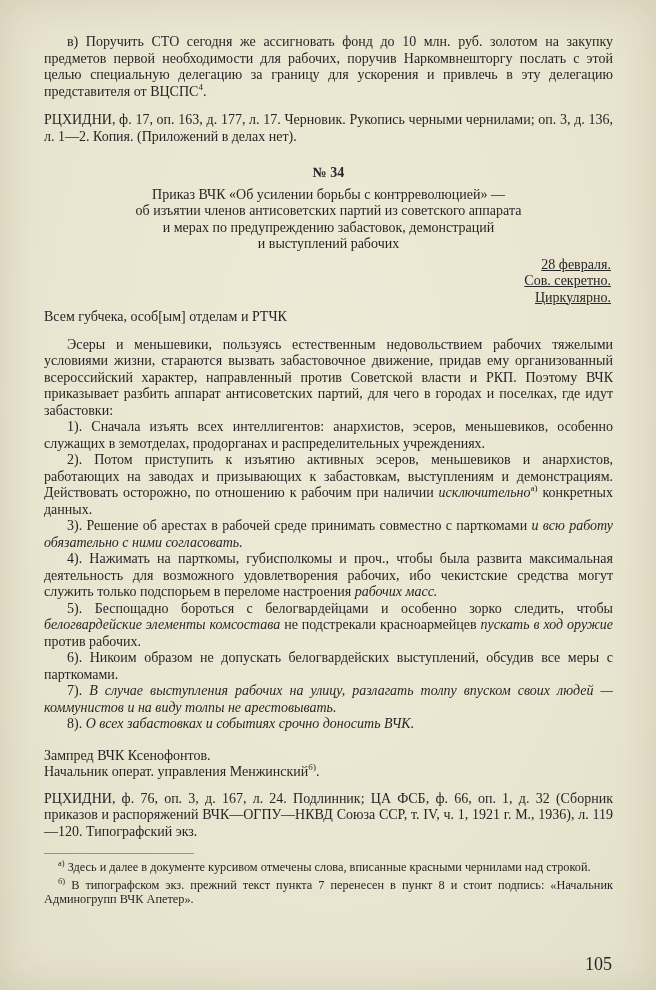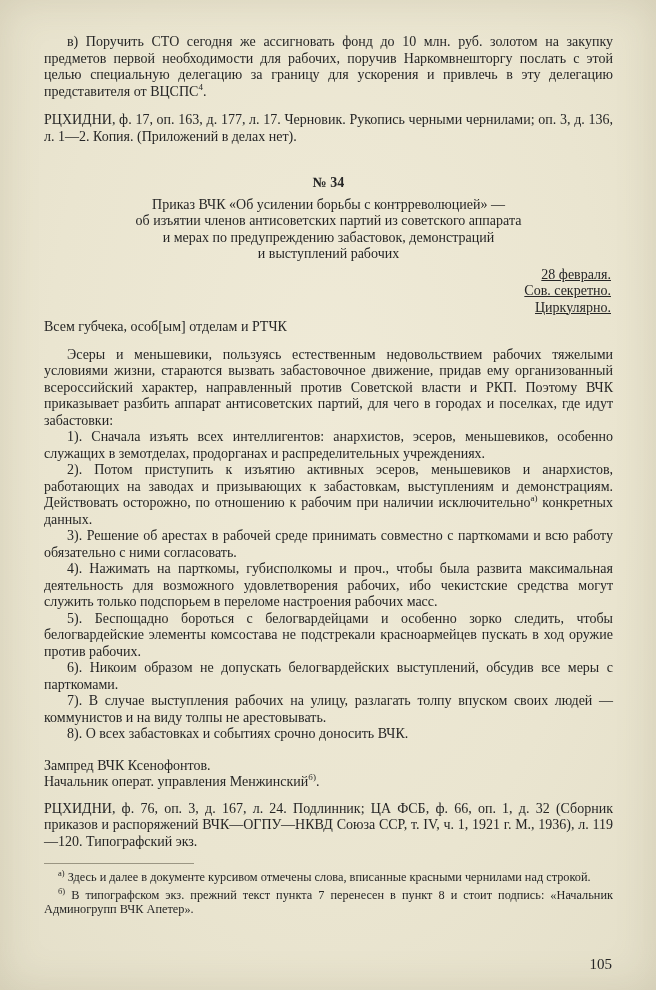--- a/index.html
+++ b/index.html
@@ -21,32 +21,32 @@
     font-size: 14px;
     line-height: 16.5px;
     color: #262626;
     hyphens: auto;
   }
   p { margin: 0; }
   .body {
     text-align: justify;
   }
   .ind { text-indent: 23px; }
-  .it { }
+  .it { font-style: italic; }
   sup.sup {
     font-size: 9px;
     line-height: 0;
     vertical-align: super;
   }
   .archive {
     text-align: justify;
     margin-top: 12px;
   }
   .doc-number {
-    margin-top: 30px;
+    margin-top: 20px;
     text-align: center;
     font-weight: bold;
   }
   .title {
     margin-top: 5px;
     text-align: center;
     font-weight: normal;
   }
   .code-line {
     margin-top: 20px;
@@ -82,21 +82,21 @@
     line-height: 14.5px;
     text-align: justify;
     text-indent: 14px;
     margin-top: 3px;
   }
   .footnote sup.sup { font-size: 8.5px; }
   .page-number {
     position: absolute;
     right: 44px;
     bottom: 18px;
-    font-size: 15px;
+    font-size: 18px;
   }
 </style>
 </head>
 <body>
 
 <div class="page">
 
   <p class="body ind"><span>в) Поручить СТО сегодня же ассигновать фонд до 10 млн. руб. золотом на закупку предметов первой необходимости для рабочих, поручив Наркомвнешторгу послать с этой целью специальную делегацию за границу для ускорения и привлечь в эту делегацию представителя от ВЦСПС</span><sup class="sup">4</sup><span>.</span></p>
 
   <p class="archive">РЦХИДНИ, ф. 17, оп. 163, д. 177, л. 17. Черновик. Рукопись черными чернилами; оп. 3, д. 136, л. 1—2. Копия. (Приложений в делах нет).</p>

